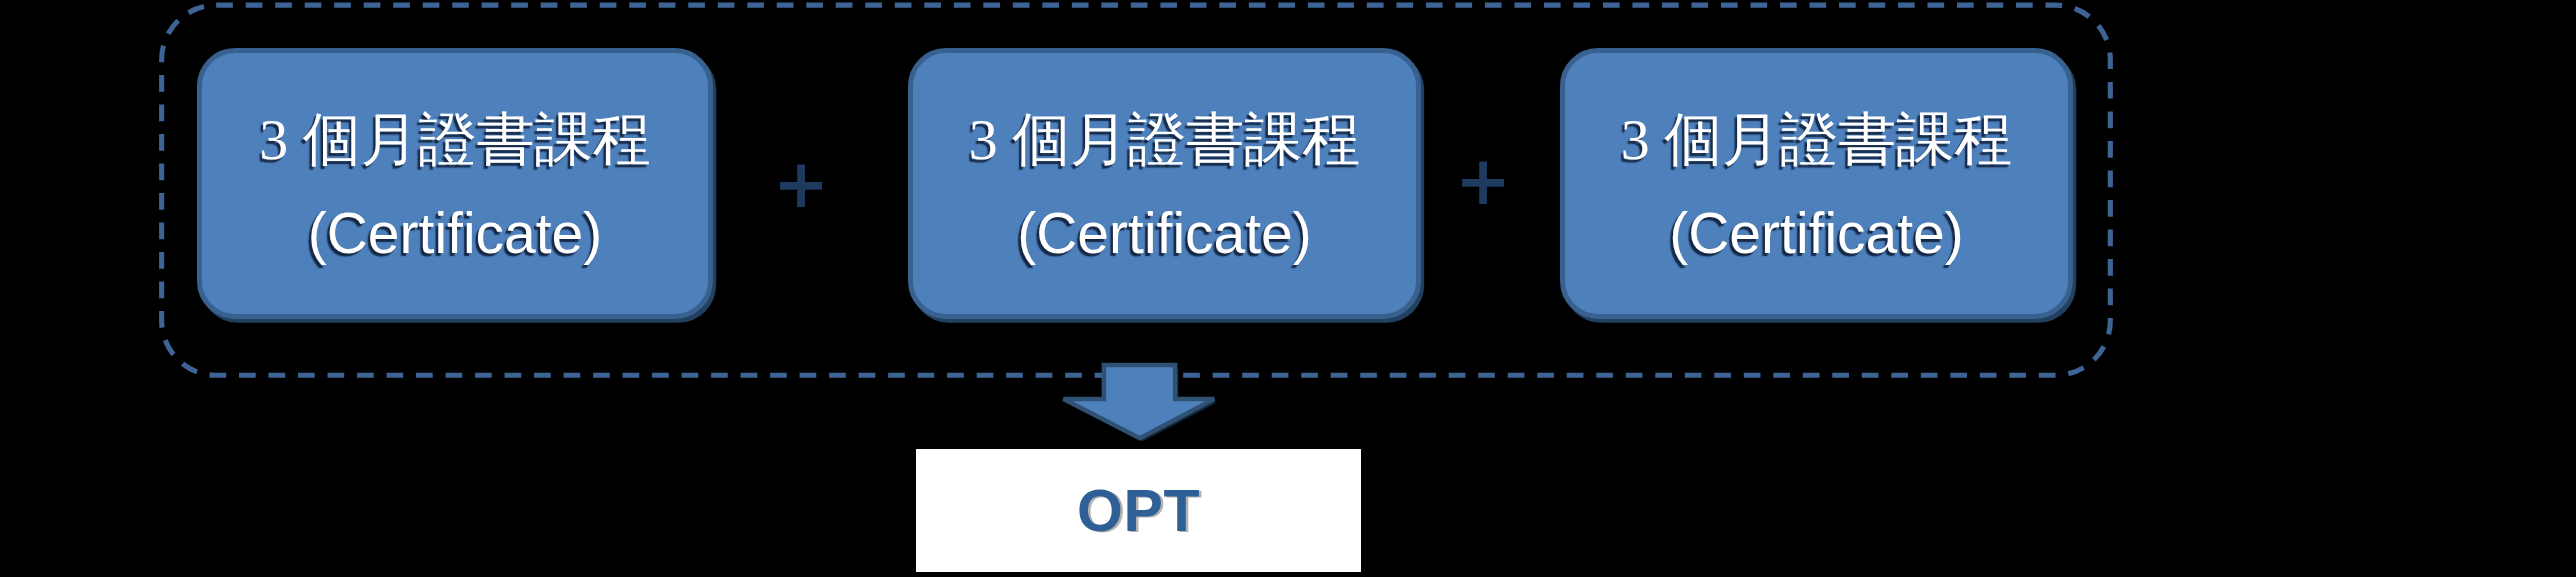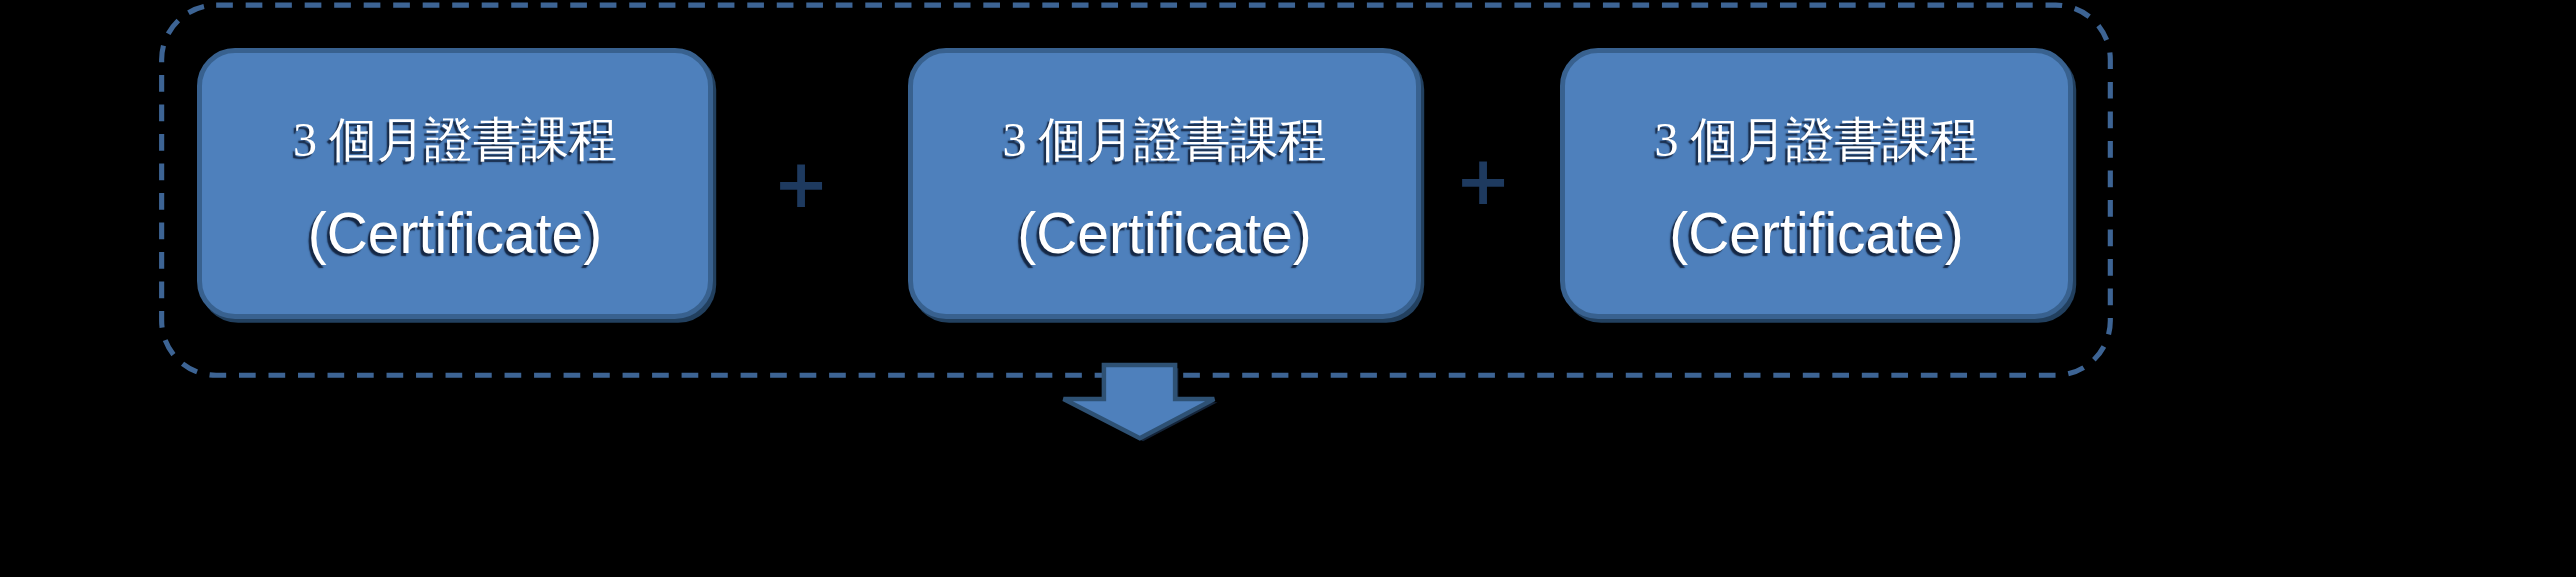--- a/index.html
+++ b/index.html
@@ -44,21 +44,21 @@
     box-shadow: 3.2px 3.8px 0 var(--box-shadow, #22405f);
     display: flex;
     flex-direction: column;
     align-items: center;
     justify-content: center;
     row-gap: 31px;
     color: var(--text-white, #fff);
     text-align: center;
   }
   .course-box .line1 {
-    font-size: 48px;
+    font-size: 58px;
     line-height: 67px;
     font-family: "Liberation Serif", "DejaVu Serif", serif;
     text-shadow: -2.6px 2.6px 1.3px rgba(15,30,55,0.9);
     white-space: nowrap;
   }
   .course-box .line2 {
     font-size: 57px;
     line-height: 58px;
     font-family: "Liberation Sans", "DejaVu Sans", sans-serif;
     text-shadow: -2.6px 2.6px 1.3px rgba(15,30,55,0.9);
@@ -121,15 +121,18 @@
     <div class="line2">(Certificate)</div>
   </div>
 
   <div class="plus-sign plus-2">+</div>
 
   <div class="course-box box-3">
     <div class="line1">3 個月證書課程</div>
     <div class="line2">(Certificate)</div>
   </div>
 
+  <div class="opt-box">
+    <span class="opt-label">OPT</span>
+  </div>
 
 </div>
 
 
 </body></html>

